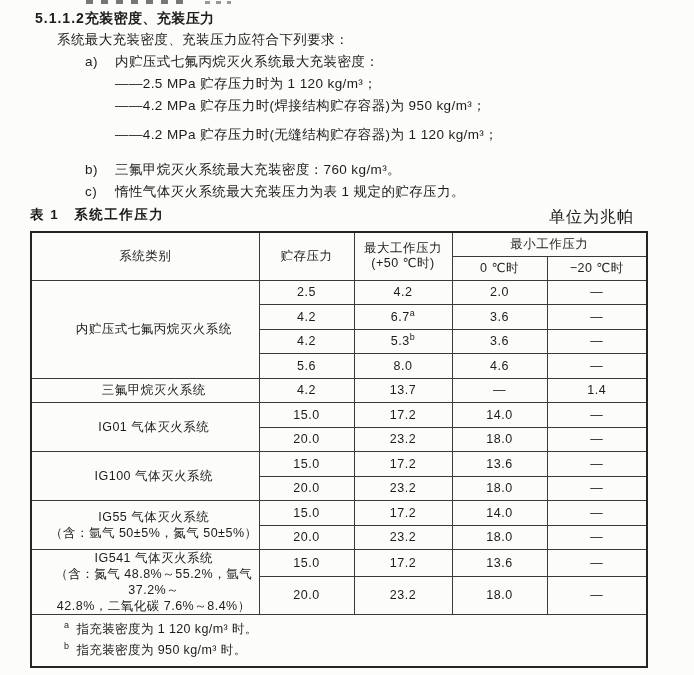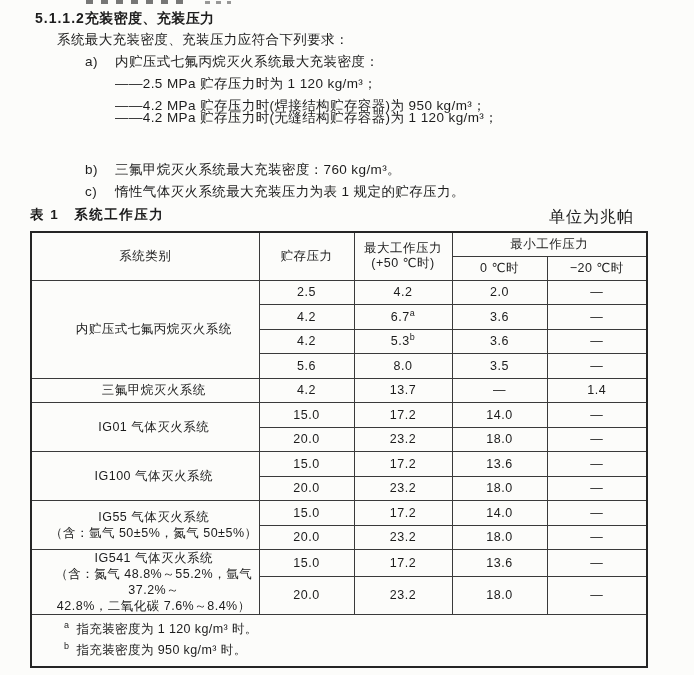--- a/index.html
+++ b/index.html
@@ -85,21 +85,21 @@
   </div>
 
   <div class="line" style="top:32px;left:57px;">系统最大充装密度、充装压力应符合下列要求：</div>
 
   <div class="line" style="top:54px;left:85px;">
     <span class="item-label">a)</span><span>内贮压式七氟丙烷灭火系统最大充装密度：</span>
   </div>
 
   <div class="line" style="top:76px;left:115px;">——2.5 MPa 贮存压力时为 1 120 kg/m³；</div>
   <div class="line" style="top:98px;left:115px;">——4.2 MPa 贮存压力时(焊接结构贮存容器)为 950 kg/m³；</div>
-  <div class="line" style="top:110px;left:115px;">——4.2 MPa 贮存压力时(无缝结构贮存容器)为 1 120 kg/m³；</div>
+  <div class="line" style="top:127px;left:115px;">——4.2 MPa 贮存压力时(无缝结构贮存容器)为 1 120 kg/m³；</div>
 
   <div class="line" style="top:162px;left:85px;">
     <span class="item-label">b)</span><span>三氟甲烷灭火系统最大充装密度：760 kg/m³。</span>
   </div>
 
   <div class="line" style="top:184px;left:85px;">
     <span class="item-label">c)</span><span>惰性气体灭火系统最大充装压力为表 1 规定的贮存压力。</span>
   </div>
 
   <div class="caption-row">
@@ -149,21 +149,21 @@
       </tr>
       <tr class="r">
         <td>4.2</td>
         <td><span>5.3</span><sup class="mark">b</sup></td>
         <td>3.6</td>
         <td>—</td>
       </tr>
       <tr class="r">
         <td>5.6</td>
         <td><span>8.0</span><sup class="mark"></sup></td>
-        <td>3.5</td>
+        <td>4.6</td>
         <td>—</td>
       </tr>
 
       <tr class="r">
         <td class="cat">
           <div>三氟甲烷灭火系统</div>
         </td>
         <td>4.2</td>
         <td><span>13.7</span><sup class="mark"></sup></td>
         <td>—</td>

